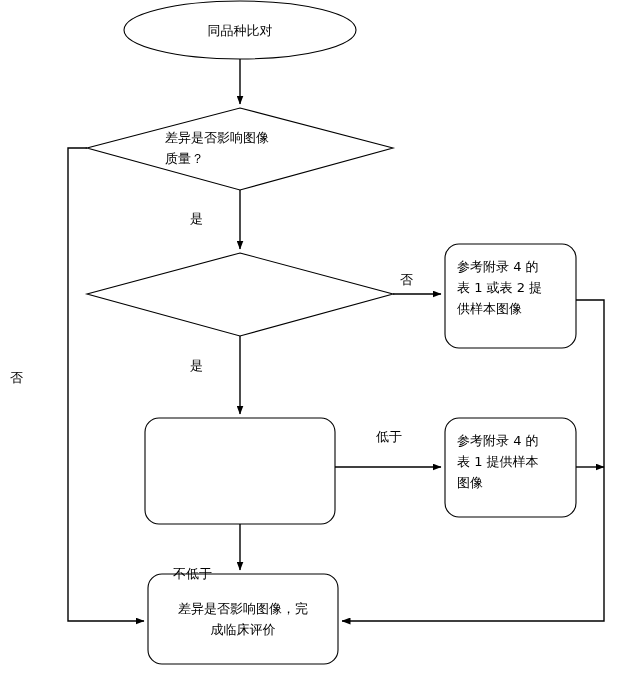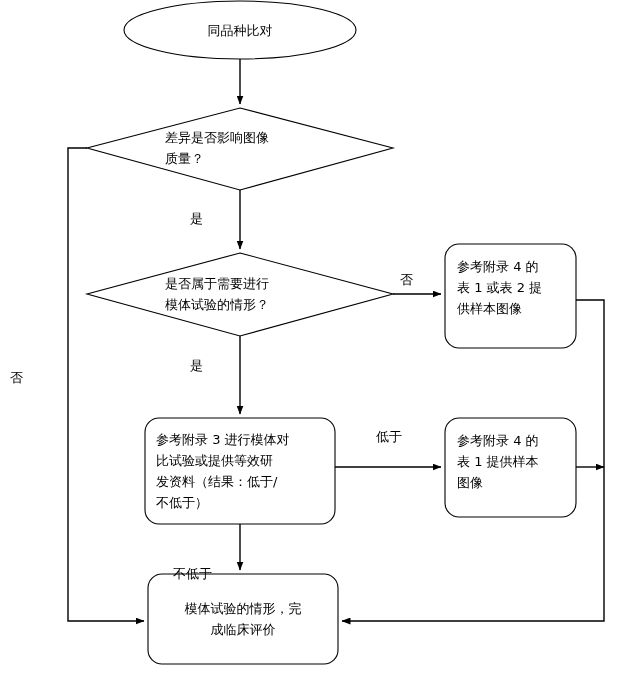--- a/index.html
+++ b/index.html
@@ -91,37 +91,31 @@
     <polyline points="576,300 604,300 604,621 342,621" fill="none" stroke="#000000" stroke-width="1.4" marker-end="url(#arrowhead)"></polyline>
 
     <line x1="576" y1="467" x2="604" y2="467" stroke="#000000" stroke-width="1.4" marker-end="url(#arrowhead)"></line>
   </svg>
 
   <div class="node-text left-align" style="left:165px; top:124px; width:190px; height:48px;">差异是否影响图像
 质量？</div>
 
   <div class="node-text terminal-text" style="left:124px; top:1px; width:232px; height:58px;">同品种比对</div>
 
-  <div class="node-text left-align" style="left:165px; top:270px; width:190px; height:48px;">是否属于需要进行
-模体试验的情形？</div>
 
   <div class="node-text left-align" style="left:457px; top:252px; width:115px; height:70px;">参考附录 4 的
 表 1 或表 2 提
 供样本图像</div>
 
-  <div class="node-text left-align" style="left:156px; top:424px; width:172px; height:94px;">参考附录 3 进行模体对
-比试验或提供等效研
-发资料（结果：低于/
-不低于）</div>
 
   <div class="node-text left-align" style="left:457px; top:426px; width:115px; height:70px;">参考附录 4 的
 表 1 提供样本
 图像</div>
 
-  <div class="node-text" style="left:158px; top:582px; width:170px; height:74px;">模体试验的情形，完
+  <div class="node-text" style="left:158px; top:582px; width:170px; height:74px;">差异是否影响图像，完
 成临床评价</div>
 
   <div class="edge-label" style="left:10px; top:370px;">否</div>
 
   <div class="edge-label" style="left:190px; top:211px;">是</div>
 
   <div class="edge-label" style="left:400px; top:272px;">否</div>
 
   <div class="edge-label" style="left:190px; top:358px;">是</div>
 

